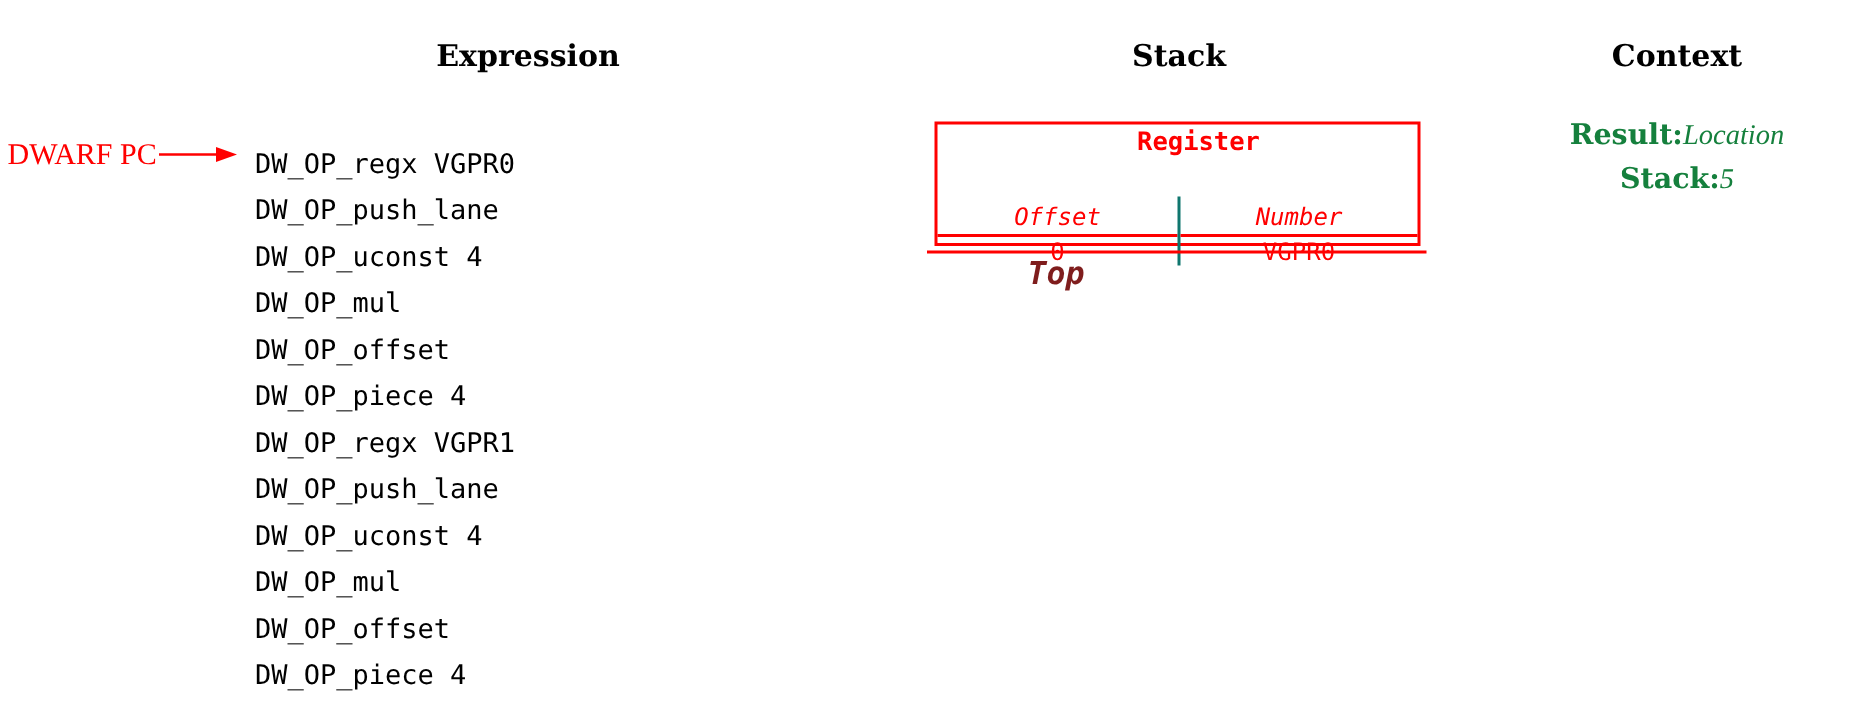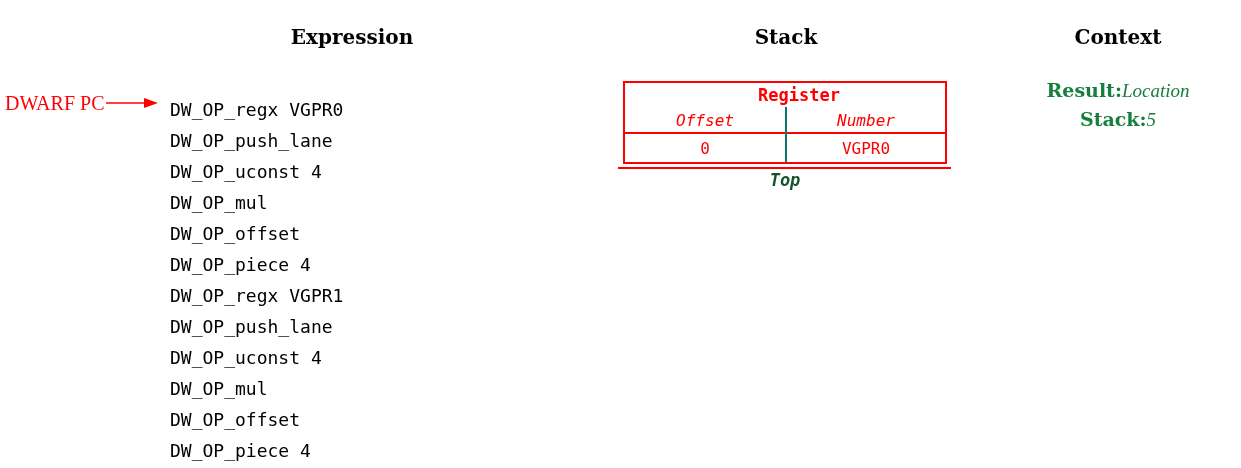--- a/index.html
+++ b/index.html
@@ -66,21 +66,21 @@
     flex-direction: column;
   }
   .stack-title {
     height: 24px;
     line-height: 24px;
     text-align: center;
     font-weight: bold;
     font-size: 17px;
     padding-left: 28px;
   }
-  .stack-cols { flex: 1; display: flex; }
+  .stack-cols { flex: 1; display: flex; margin-top: 24px; }
   .stack-col  { width: 50%; display: flex; flex-direction: column; }
   .stack-col.right { border-left: 2px solid #0f766e; }
   .stack-cell-header {
     height: 27px;
     line-height: 27px;
     text-align: center;
     font-style: italic;
     font-size: 16px;
     border-bottom: 2px solid #ff0000;
   }
@@ -97,26 +97,25 @@
     top: 167px;
     width: 333px;
     height: 2px;
     background: #ff0000;
   }
   .stack-top-label {
     position: absolute;
     left: 685px;
     top: 170px;
     width: 200px;
-    text-align: center;
     font-family: "DejaVu Sans Mono", monospace;
     font-style: italic;
     font-weight: bold;
-    font-size: 17px;
-    color: #14532d;
+    font-size: 21px;
+    color: #7f1d1d;
   }
 
   .context-body {
     position: absolute;
     left: 1018px;
     top: 76px;
     width: 200px;
     text-align: center;
     font-size: 19px;
     color: #15803d;

